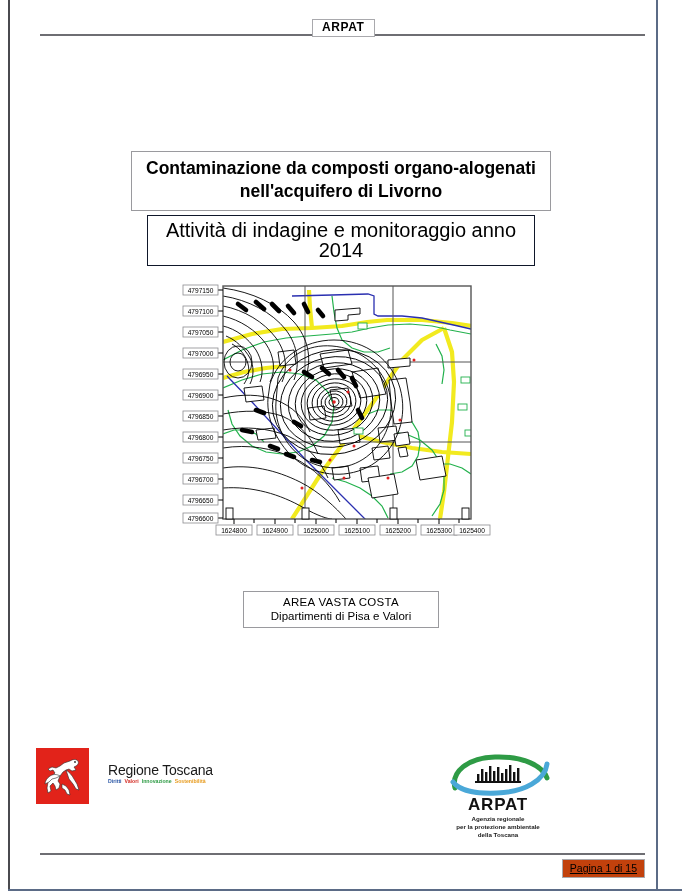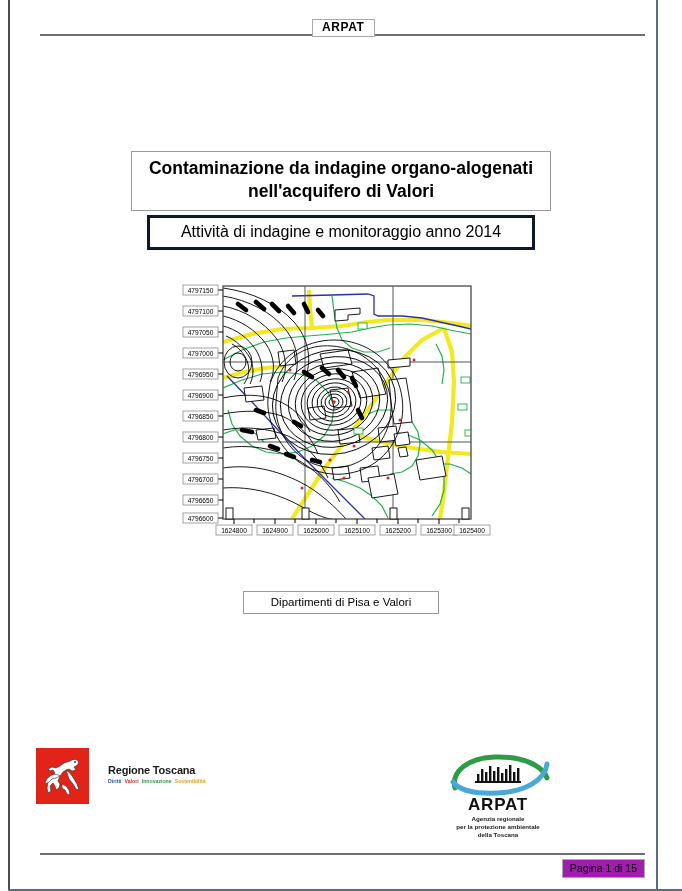--- a/index.html
+++ b/index.html
@@ -80,24 +80,24 @@
     font-size: 17.5px;
     font-weight: bold;
     color: #000000;
     line-height: 23px;
   }
   #title-sub {
     position: absolute;
     left: 147px; top: 215px;
     width: 388px;
     box-sizing: border-box;
-    border: 3px solid #0f172a;
+    border: 1px solid #0f172a;
     padding: 4px 6px 5px 6px;
     text-align: center;
-    font-size: 16px;
+    font-size: 20px;
     color: #000000;
     line-height: 20px;
   }
 
   
   #map-wrap {
     position: absolute;
     left: 182px; top: 282px;
     width: 310px; height: 262px;
   }
@@ -130,22 +130,22 @@
     left: 0; top: 0;
     width: 53px; height: 56px;
     background: #e2231a;
   }
   #rt-text {
     position: absolute;
     left: 72px; top: 16px;
     width: 108px;
   }
   #rt-name {
-    font-size: 11px;
-    font-weight: bold;
+    font-size: 14px;
+    font-weight: normal;
     color: #1a1a1a;
     letter-spacing: -0.2px;
     line-height: 12px;
     white-space: nowrap;
   }
   #rt-words {
     margin-top: 2px;
     display: flex;
     gap: 3px;
     font-size: 5.2px;
@@ -189,45 +189,46 @@
   .footer-rule {
     position: absolute;
     left: 0; top: 0;
     width: 605px; height: 2px;
     background: #6e6e73;
   }
   #page-num {
     position: absolute;
     right: 0px; top: 6px;
     border: 1px solid #a9a9ad;
-    background: #a21caf;
+    background: #c2410c;
     padding: 2px 7px 3px 7px;
     font-size: 10.5px;
     color: #000000;
     line-height: 12px;
     white-space: nowrap;
+    text-decoration: underline;
   }
 </style>
 </head>
 <body>
 
 <div id="page">
 
   <div class="edge-left"></div>
   <div class="edge-right"></div>
   <div class="edge-bottom"></div>
 
   <div id="header">
     <div class="header-rule"></div>
     <div class="header-box">ARPAT</div>
   </div>
 
   <div id="title-main">
-    <div>Contaminazione da indagine organo-alogenati</div>
-    <div>nell'acquifero di Valori</div>
+    <div>Contaminazione da composti organo-alogenati</div>
+    <div>nell'acquifero di Livorno</div>
   </div>
 
   <div id="title-sub">Attività di indagine e monitoraggio anno 2014</div>
 
   <div id="map-wrap">
     <svg id="map-svg" width="310" height="262" viewBox="0 0 310 262">
       <defs>
         <clipPath id="plotClip">
           <rect x="41" y="4" width="248" height="233"></rect>
         </clipPath>
@@ -486,20 +487,21 @@
       <g fill="#ffffff" stroke="#000000" stroke-width="0.9">
         <rect x="44" y="226" width="7" height="11"></rect>
         <rect x="120" y="226" width="7" height="11"></rect>
         <rect x="208" y="226" width="7" height="11"></rect>
         <rect x="280" y="226" width="7" height="11"></rect>
       </g>
     </svg>
   </div>
 
   <div id="caption">
+    <div class="l1">AREA VASTA COSTA</div>
     <div class="l2">Dipartimenti di Pisa e Valori</div>
   </div>
 
   <div id="logo-toscana">
     <div id="rt-mark">
       <svg width="53" height="56" viewBox="0 0 53 56">
         <g fill="#ffffff" stroke="#2b2b2b" stroke-width="0.6">
           <path d="M34 13 C37 11 40 11 42 13 C43 15 42 17 40 18 L38 19 L40 22 L36 23 L33 21 L30 22 L27 24 L24 28 L22 33 L24 36 L23 40 L20 42 L19 38 L17 35 L14 38 L15 43 L12 45 L11 40 L12 34 L15 29 L19 25 L17 22 L14 23 L12 21 L16 19 L20 20 L24 18 L28 15 Z"></path>
           <path d="M24 28 C21 26 17 26 14 28 C11 30 9 33 9 36 L13 34 L16 31 L20 30 Z"></path>
           <path d="M30 22 C33 24 36 27 38 31 L41 36 L43 42 L40 41 L37 36 L33 31 Z"></path>

